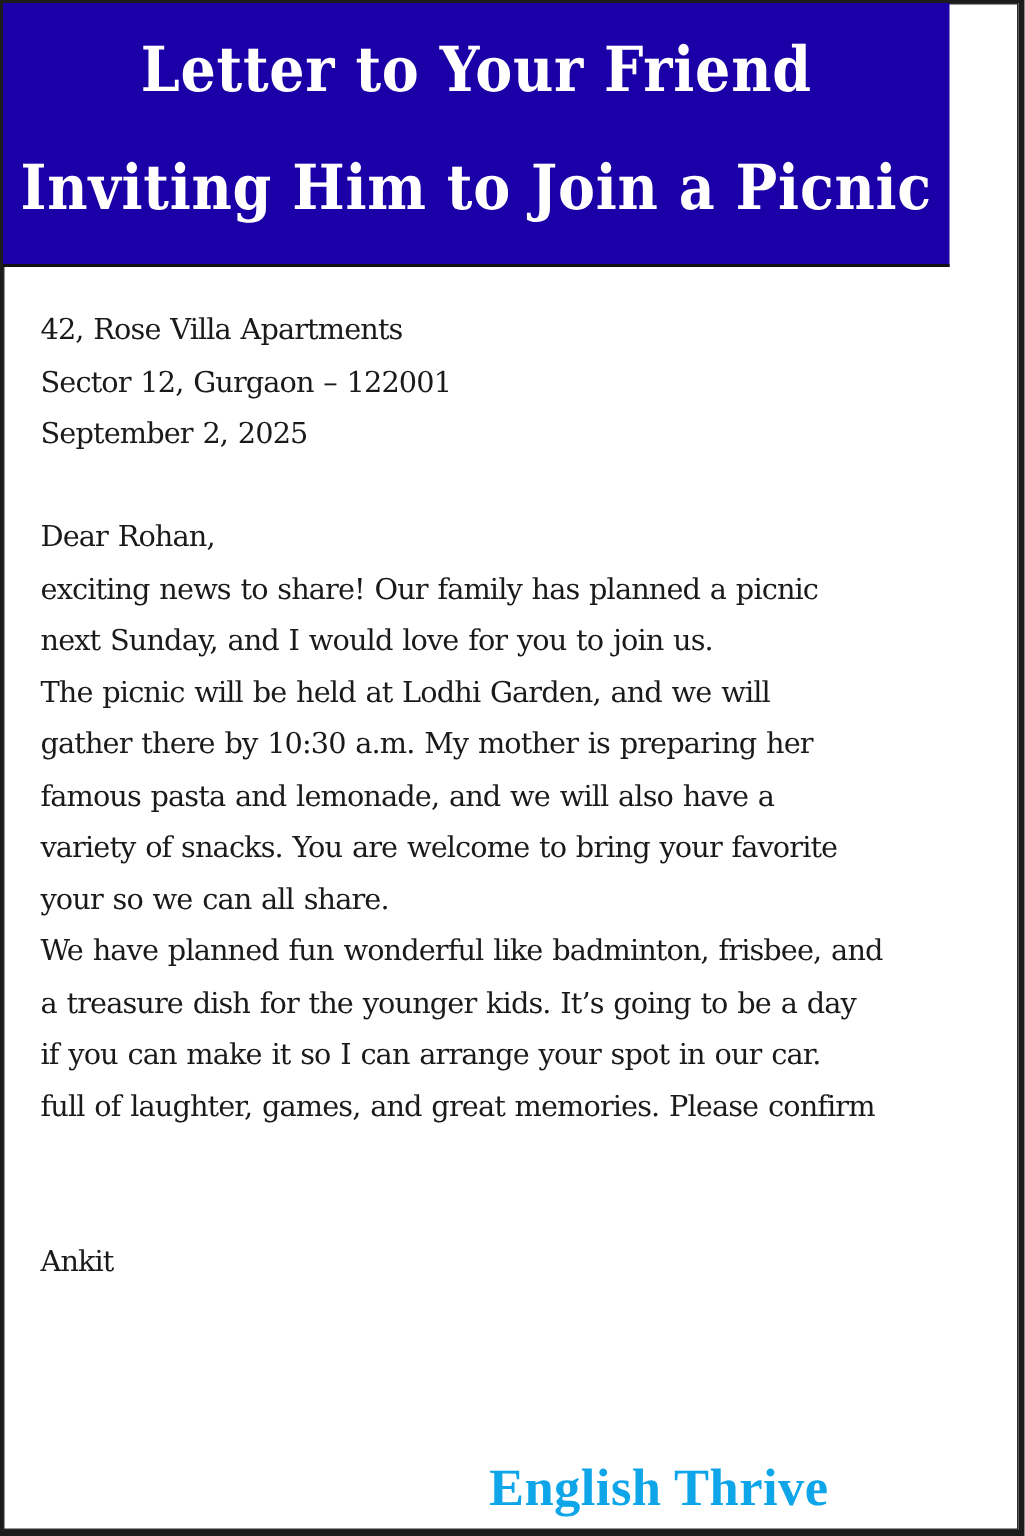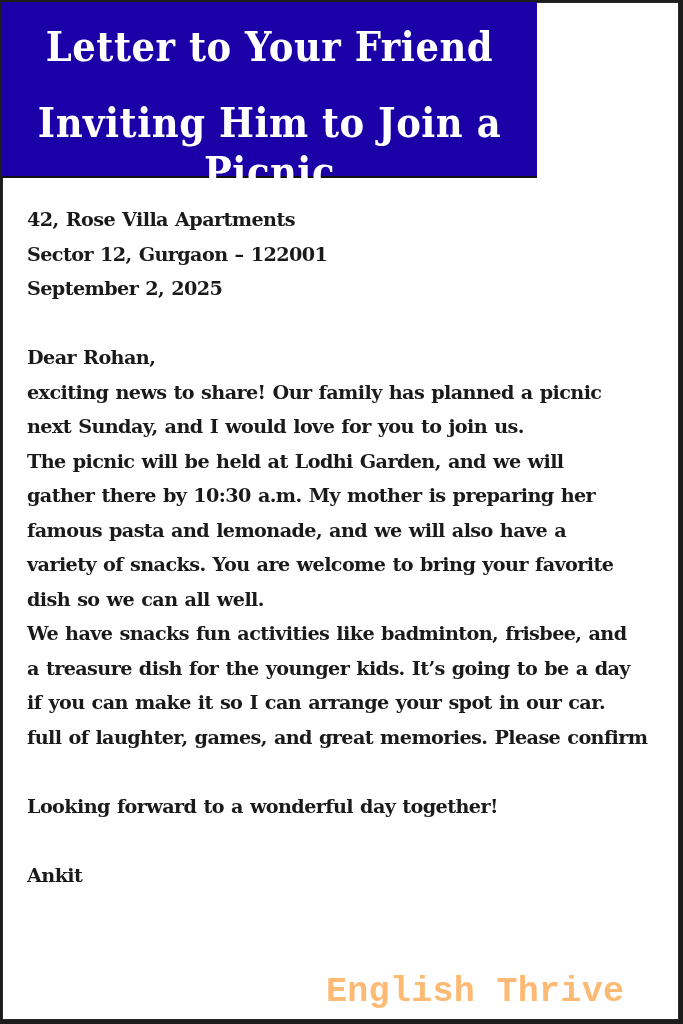--- a/index.html
+++ b/index.html
@@ -1,25 +1,25 @@
 <!DOCTYPE html>
 <html><head>
   <meta charset="utf-8">
   <style>
     html, body { margin: 0; padding: 0; }
     body { width: 683px; height: 1024px; background: #1c1c1c; position: relative; overflow: hidden; }
     .frame { position: absolute; left: 2px; top: 2px; width: 677px; height: 1018px; background: #ffffff; border: 1px solid #2a2a2a; box-sizing: border-box; }
-    .header { position: absolute; left: 2px; top: 2px; width: 535px; height: 176px; background: #1a00a6; border-bottom: 2px solid #111; box-sizing: border-box; }
+    .header { position: absolute; left: 2px; top: 2px; width: 631px; height: 176px; background: #1a00a6; border-bottom: 2px solid #111; box-sizing: border-box; }
     .title-line { position: absolute; left: 0; width: 100%; text-align: center; color: #ffffff; font-family: "DejaVu Serif", serif; font-weight: bold; font-size: 37px; letter-spacing: 0.5px; transform: scaleY(1.12); }
     .title-line.l1 { top: 22px; }
     .title-line.l2 { top: 101px; }
     .letter { position: absolute; left: 27px; top: 203px; width: 640px; font-family: "DejaVu Serif", serif; font-size: 19.2px; color: #1a1a1a; letter-spacing: -0.6px; word-spacing: 1px; }
-    .line { height: 34.5px; line-height: 34.5px; white-space: nowrap; font-weight: bold; }
+    .line { height: 34.5px; line-height: 34.5px; white-space: nowrap; }
     .blank { height: 34.5px; }
-    .brand { position: absolute; left: 326px; top: 972px; font-family: Liberation Mono, monospace; font-weight: bold; font-size: 35px; color: #fdba74; letter-spacing: 0.3px; }
+    .brand { position: absolute; left: 326px; top: 972px; font-family: Liberation Serif, serif; font-weight: bold; font-size: 35px; color: #0ea5e9; letter-spacing: 0.3px; }
   </style>
 </head>
 <body>
 
 <div class="frame"></div>
 
 <div class="header">
   <div class="title-line l1">Letter to Your Friend</div>
   <div class="title-line l2">Inviting Him to Join a Picnic</div>
 </div>
@@ -29,24 +29,23 @@
   <div class="line">Sector 12, Gurgaon – 122001</div>
   <div class="line">September 2, 2025</div>
   <div class="blank"></div>
   <div class="line">Dear Rohan,</div>
   <div class="line">exciting news to share! Our family has planned a picnic</div>
   <div class="line">next Sunday, and I would love for you to join us.</div>
   <div class="line">The picnic will be held at Lodhi Garden, and we will</div>
   <div class="line">gather there by 10:30 a.m. My mother is preparing her</div>
   <div class="line">famous pasta and lemonade, and we will also have a</div>
   <div class="line">variety of snacks. You are welcome to bring your favorite</div>
-  <div class="line">dish so we can all well.</div>
-  <div class="line">We have snacks fun activities like badminton, frisbee, and</div>
+  <div class="line">your so we can all share.</div>
+  <div class="line">We have planned fun wonderful like badminton, frisbee, and</div>
   <div class="line">a treasure dish for the younger kids. It’s going to be a day</div>
   <div class="line">if you can make it so I can arrange your spot in our car.</div>
   <div class="line">full of laughter, games, and great memories. Please confirm</div>
   <div class="blank"></div>
-  <div class="line">Looking forward to a wonderful day together!</div>
   <div class="blank"></div>
   <div class="line">Ankit</div>
 </div>
 
 <div class="brand">English Thrive</div>
 
 </body></html>

